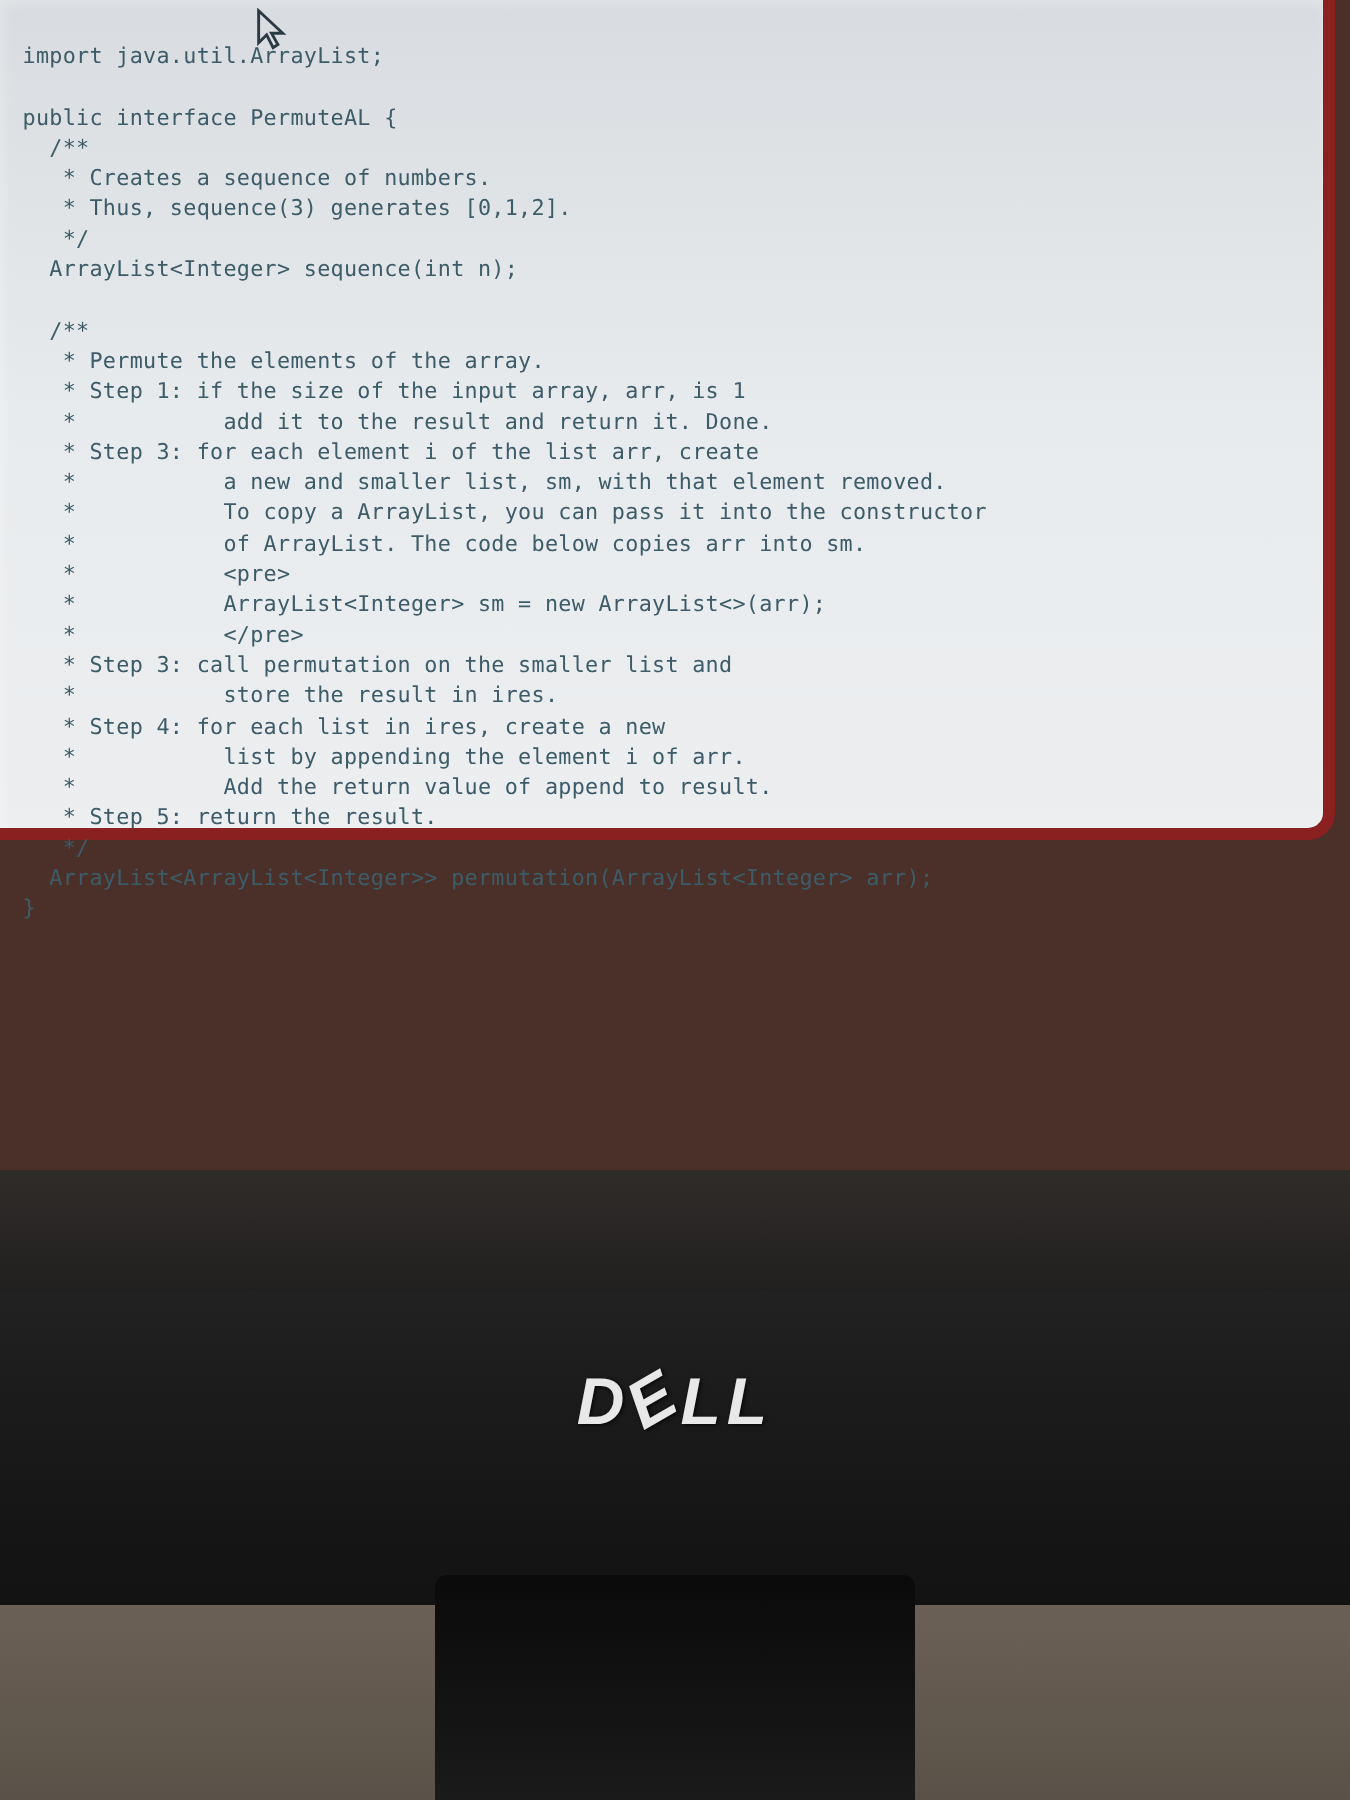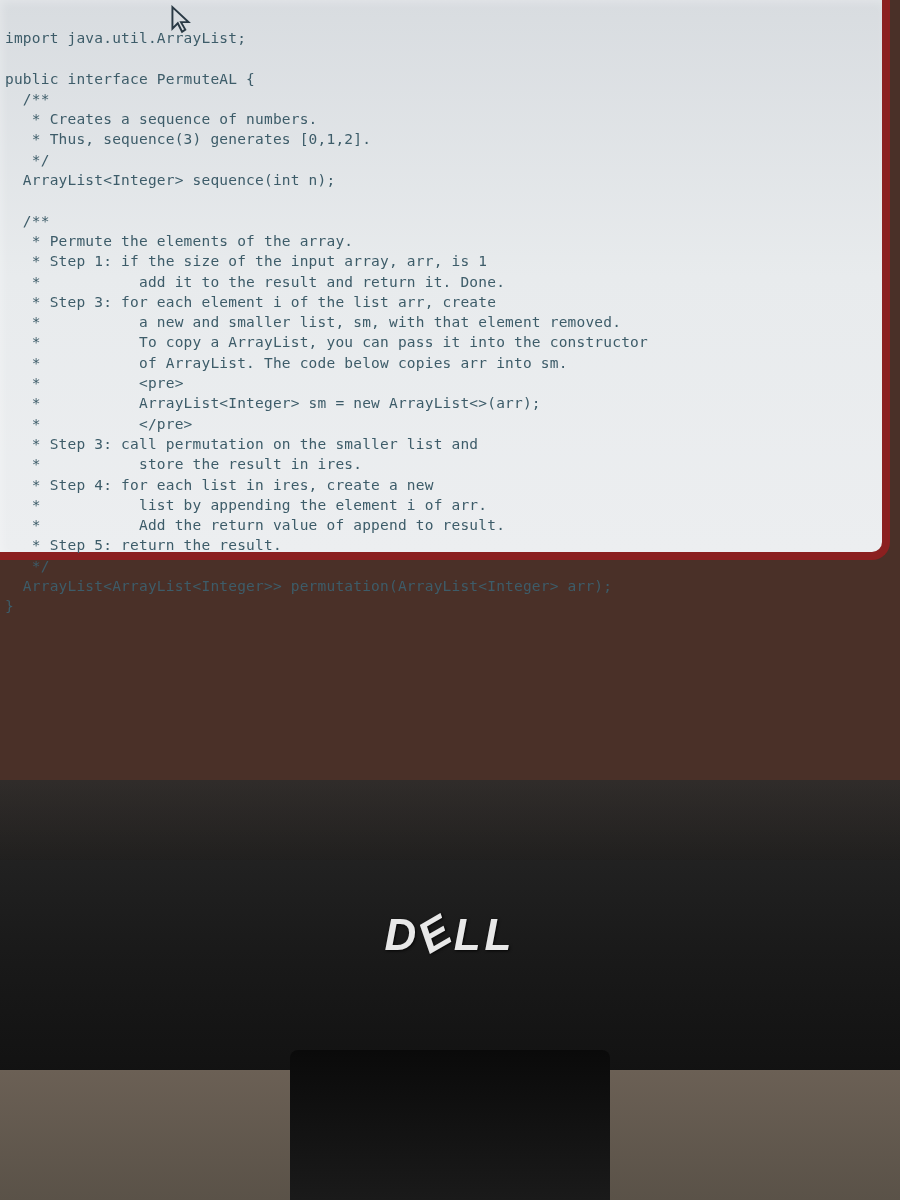--- a/index.html
+++ b/index.html
@@ -26,21 +26,21 @@
     .editor-window {
       position: absolute;
       top: 0;
       left: 0;
       right: 10px;
       height: 560px;
       background: linear-gradient(180deg, #d8dce0 0%, #e8ebed 50%, #eceef0 100%);
       border-right: 8px solid #8b2020;
       border-bottom: 8px solid #8b2020;
       border-bottom-right-radius: 18px;
-      padding: 28px 15px 20px 5px;
+      padding: 28px 15px 20px 15px;
       box-shadow: inset 2px 2px 8px rgba(255,255,255,0.3);
     }
     .code-content {
       font-size: 14.5px;
       line-height: 1.4;
       color: #3d5c69;
       white-space: pre;
       letter-spacing: 0.2px;
     }
     .line {

